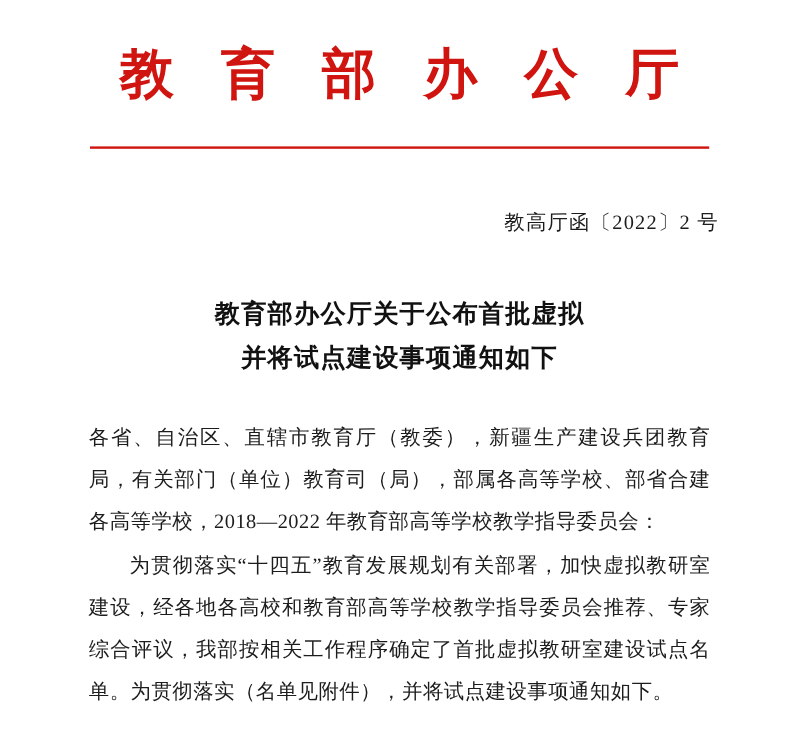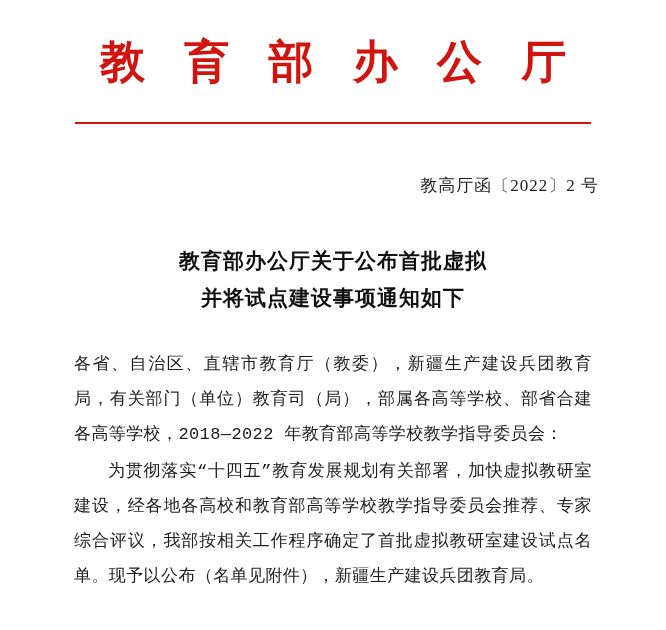--- a/index.html
+++ b/index.html
@@ -78,21 +78,20 @@
     margin: 30px 74px 0 74px;
     font-size: 17px;
     color: #1c1c1c;
     line-height: 2.06;
     text-align: justify;
     text-justify: inter-ideograph;
     letter-spacing: 0.4px;
   }
   .doc-para {
     margin: 0;
-    font-family: Liberation Mono, monospace;
   }
   .doc-para + .doc-para {
     margin-top: 2px;
   }
   .indent {
     text-indent: 2em;
   }
 </style>
 </head>
 <body>
@@ -109,16 +108,16 @@
     <span class="doc-number">教高厅函〔2022〕2 号</span>
   </div>
 
   <div class="doc-title">
     <span class="doc-title-line">教育部办公厅关于公布首批虚拟</span>
     <span class="doc-title-line">并将试点建设事项通知如下</span>
   </div>
 
   <div class="doc-body">
     <p class="doc-para">各省、自治区、直辖市教育厅（教委），新疆生产建设兵团教育局，有关部门（单位）教育司（局），部属各高等学校、部省合建各高等学校，2018—2022 年教育部高等学校教学指导委员会：</p>
-    <p class="doc-para indent">为贯彻落实“十四五”教育发展规划有关部署，加快虚拟教研室建设，经各地各高校和教育部高等学校教学指导委员会推荐、专家综合评议，我部按相关工作程序确定了首批虚拟教研室建设试点名单。现予以公布（名单见附件），新疆生产建设兵团教育局。</p>
+    <p class="doc-para indent">为贯彻落实“十四五”教育发展规划有关部署，加快虚拟教研室建设，经各地各高校和教育部高等学校教学指导委员会推荐、专家综合评议，我部按相关工作程序确定了首批虚拟教研室建设试点名单。为贯彻落实（名单见附件），并将试点建设事项通知如下。</p>
   </div>
 
 </div>
 
 </body></html>

